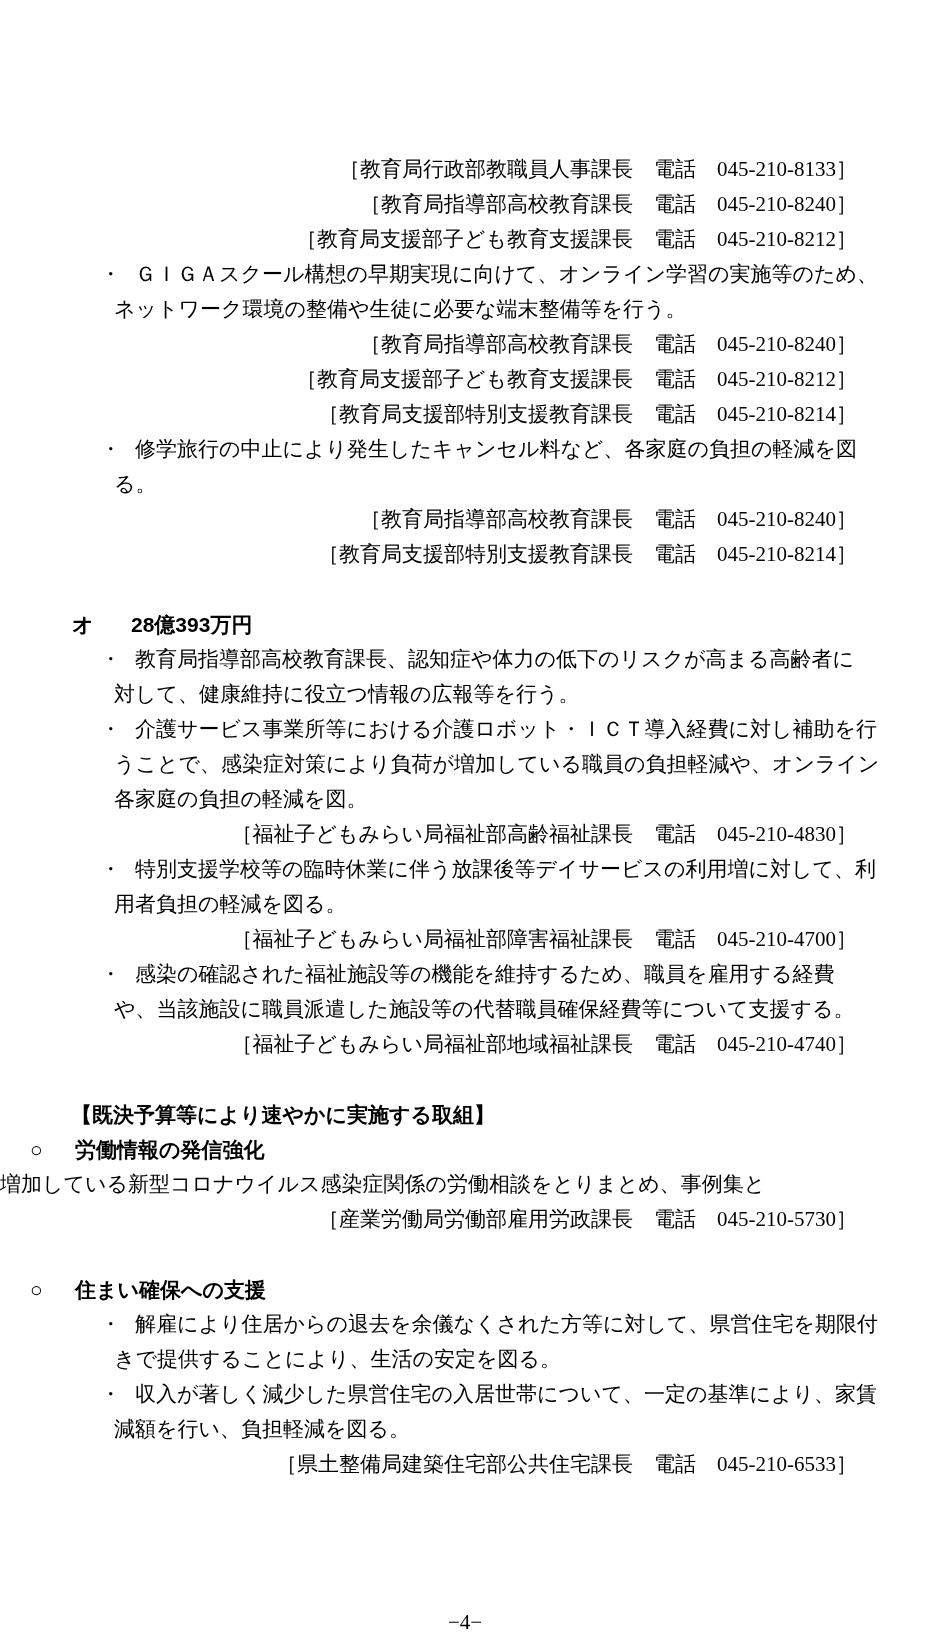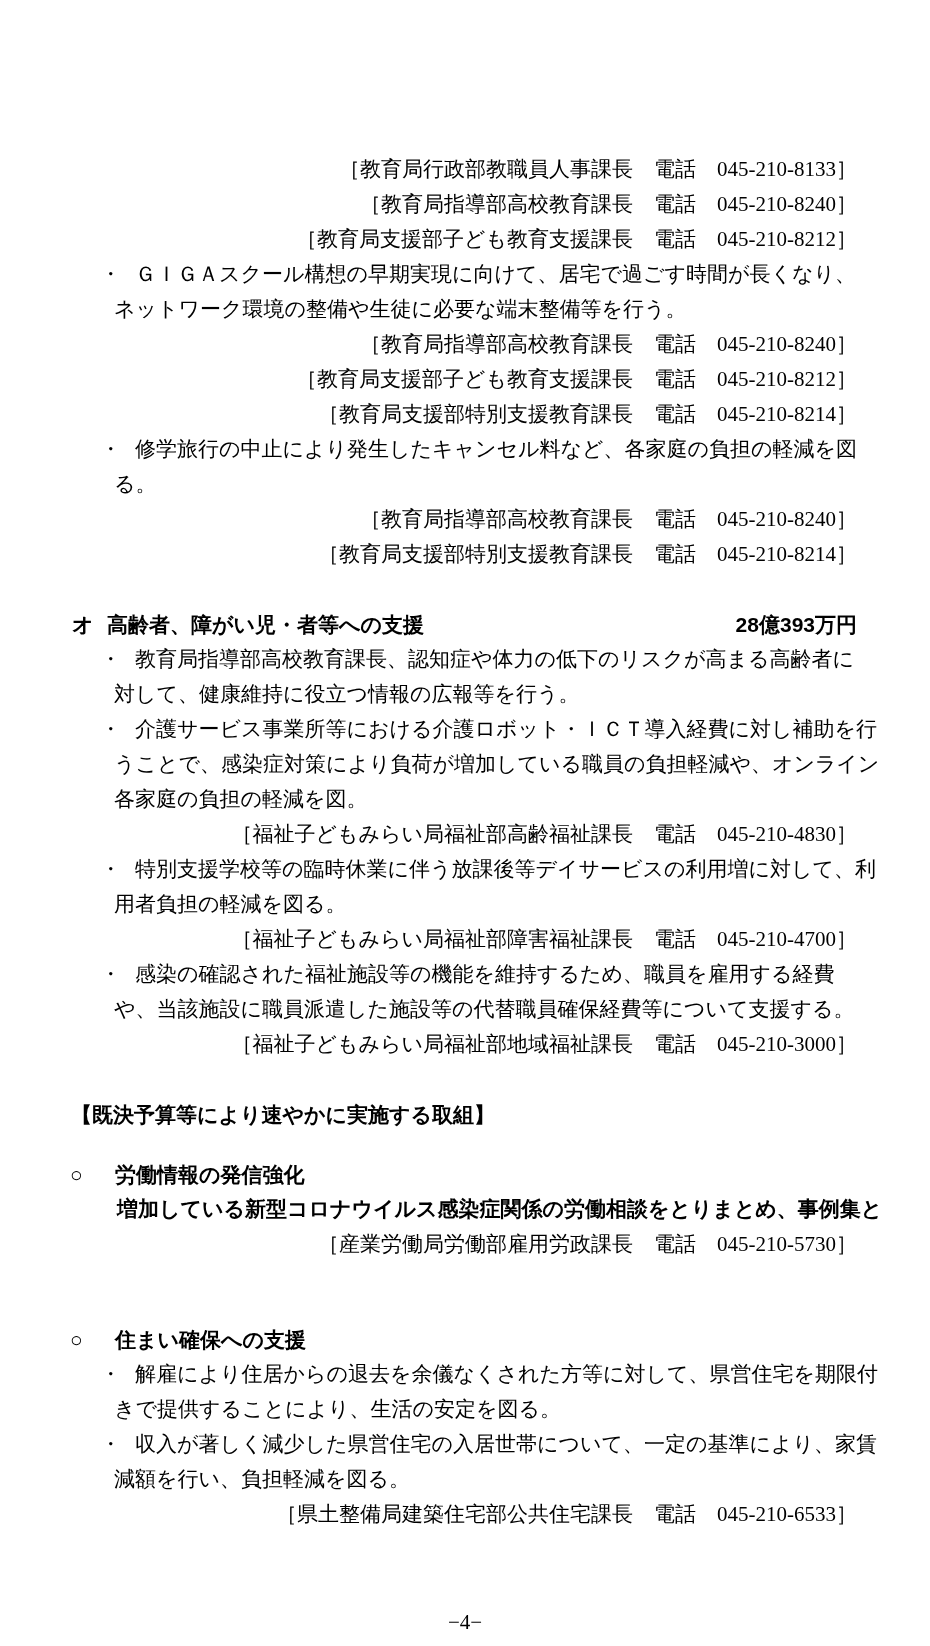--- a/index.html
+++ b/index.html
@@ -45,22 +45,20 @@
   
   .l-cont {
     padding-left: 114px;
   }
   
   .l-cont2 {
     padding-left: 95px;
   }
   
   .l-para {
-    padding-left: 117px;
-    font-weight: bold;
   }
   
   .l-section {
     display: flex;
     padding-left: 72px;
     padding-right: 73px;
     font-family: "Liberation Sans", "DejaVu Sans", sans-serif;
     font-weight: bold;
   }
   .l-section .marker {
@@ -78,24 +76,23 @@
   }
   
   .l-bracket {
     padding-left: 58px;
     font-family: "Liberation Sans", "DejaVu Sans", sans-serif;
     font-weight: bold;
     margin-left: 13px;
   }
   
   .l-circle {
-    padding-left: 70px;
+    padding-left: 30px;
     font-family: "Liberation Sans", "DejaVu Sans", sans-serif;
     font-weight: bold;
-    margin-top: 25px;
   }
   .l-circle .marker {
     display: inline-block;
     width: 45px;
   }
   .l-blank {
     height: 35px;
   }
   .page-footer {
     position: absolute;
@@ -108,47 +105,46 @@
   }
 </style>
 </head>
 <body>
 
 <div class="page">
   <div class="doc-body" id="doc-body">
       <div class="line l-contact"><span>［教育局行政部教職員人事課長　電話　045-210-8133］</span></div>
       <div class="line l-contact"><span>［教育局指導部高校教育課長　電話　045-210-8240］</span></div>
       <div class="line l-contact"><span>［教育局支援部子ども教育支援課長　電話　045-210-8212］</span></div>
-      <div class="line l-bullet"><span class="marker">・</span><span>ＧＩＧＡスクール構想の早期実現に向けて、居宅で過ごす時間が長くなり、</span></div>
+      <div class="line l-bullet"><span class="marker">・</span><span>ＧＩＧＡスクール構想の早期実現に向けて、オンライン学習の実施等のため、</span></div>
       <div class="line l-cont"><span>ネットワーク環境の整備や生徒に必要な端末整備等を行う。</span></div>
       <div class="line l-contact"><span>［教育局指導部高校教育課長　電話　045-210-8240］</span></div>
       <div class="line l-contact"><span>［教育局支援部子ども教育支援課長　電話　045-210-8212］</span></div>
       <div class="line l-contact"><span>［教育局支援部特別支援教育課長　電話　045-210-8214］</span></div>
       <div class="line l-bullet"><span class="marker">・</span><span>修学旅行の中止により発生したキャンセル料など、各家庭の負担の軽減を図</span></div>
       <div class="line l-cont"><span>る。</span></div>
       <div class="line l-contact"><span>［教育局指導部高校教育課長　電話　045-210-8240］</span></div>
       <div class="line l-contact"><span>［教育局支援部特別支援教育課長　電話　045-210-8214］</span></div>
       <div class="line l-blank"></div>
       <div class="line l-section">
         <span class="marker">オ</span>
-        <span class="title">高齢者、障がい児・者等への支援</span>
         <span class="amount">28億393万円</span>
       </div>
       <div class="line l-bullet"><span class="marker">・</span><span>教育局指導部高校教育課長、認知症や体力の低下のリスクが高まる高齢者に</span></div>
       <div class="line l-cont"><span>対して、健康維持に役立つ情報の広報等を行う。</span></div>
       <div class="line l-bullet"><span class="marker">・</span><span>介護サービス事業所等における介護ロボット・ＩＣＴ導入経費に対し補助を行</span></div>
       <div class="line l-cont"><span>うことで、感染症対策により負荷が増加している職員の負担軽減や、オンライン</span></div>
       <div class="line l-cont"><span>各家庭の負担の軽減を図。</span></div>
       <div class="line l-contact"><span>［福祉子どもみらい局福祉部高齢福祉課長　電話　045-210-4830］</span></div>
       <div class="line l-bullet"><span class="marker">・</span><span>特別支援学校等の臨時休業に伴う放課後等デイサービスの利用増に対して、利</span></div>
       <div class="line l-cont"><span>用者負担の軽減を図る。</span></div>
       <div class="line l-contact"><span>［福祉子どもみらい局福祉部障害福祉課長　電話　045-210-4700］</span></div>
       <div class="line l-bullet"><span class="marker">・</span><span>感染の確認された福祉施設等の機能を維持するため、職員を雇用する経費</span></div>
       <div class="line l-cont"><span>や、当該施設に職員派遣した施設等の代替職員確保経費等について支援する。</span></div>
-      <div class="line l-contact"><span>［福祉子どもみらい局福祉部地域福祉課長　電話　045-210-3000］</span></div>
+      <div class="line l-contact"><span>［福祉子どもみらい局福祉部地域福祉課長　電話　045-210-4740］</span></div>
       <div class="line l-blank"></div>
       <div class="line l-bracket"><span>【既決予算等により速やかに実施する取組】</span></div>
       <div class="line l-circle"><span class="marker">○</span><span>労働情報の発信強化</span></div>
       <div class="line l-para"><span>増加している新型コロナウイルス感染症関係の労働相談をとりまとめ、事例集と</span></div>
       <div class="line l-contact"><span>［産業労働局労働部雇用労政課長　電話　045-210-5730］</span></div>
       <div class="line l-blank"></div>
       <div class="line l-circle"><span class="marker">○</span><span>住まい確保への支援</span></div>
       <div class="line l-bullet"><span class="marker">・</span><span>解雇により住居からの退去を余儀なくされた方等に対して、県営住宅を期限付</span></div>
       <div class="line l-cont"><span>きで提供することにより、生活の安定を図る。</span></div>
       <div class="line l-bullet"><span class="marker">・</span><span>収入が著しく減少した県営住宅の入居世帯について、一定の基準により、家賃</span></div>

